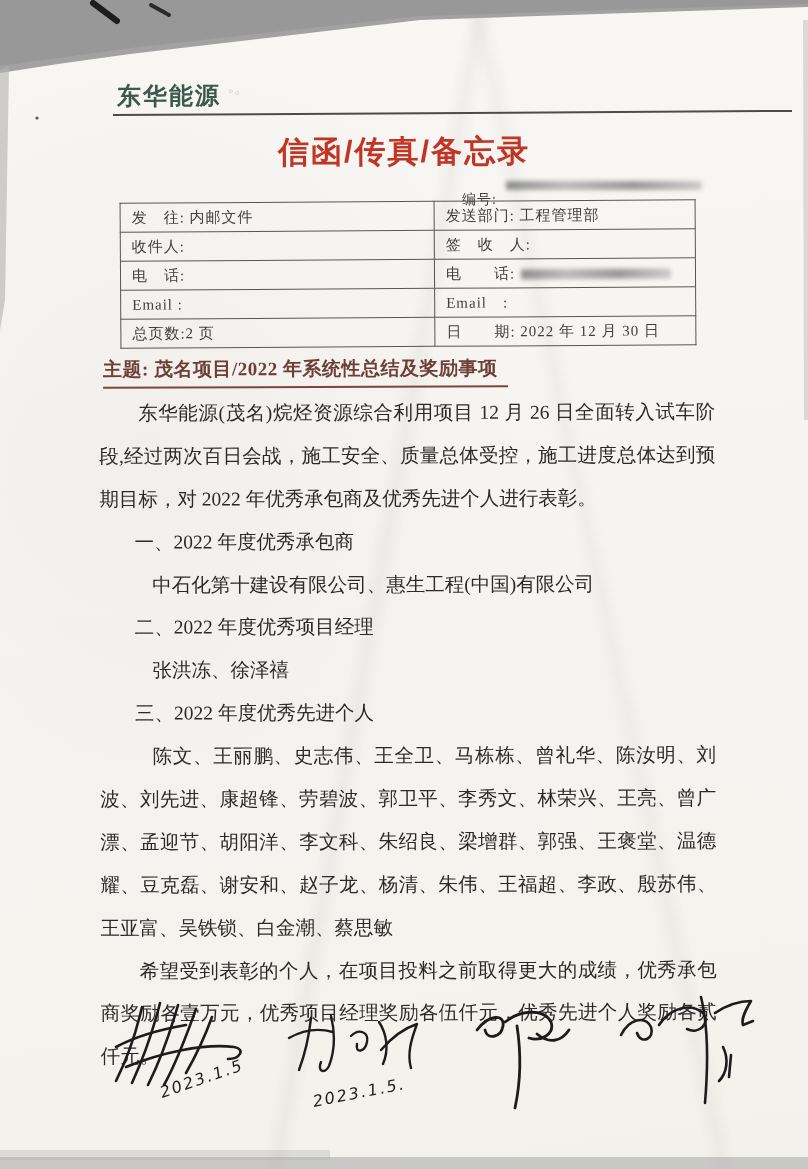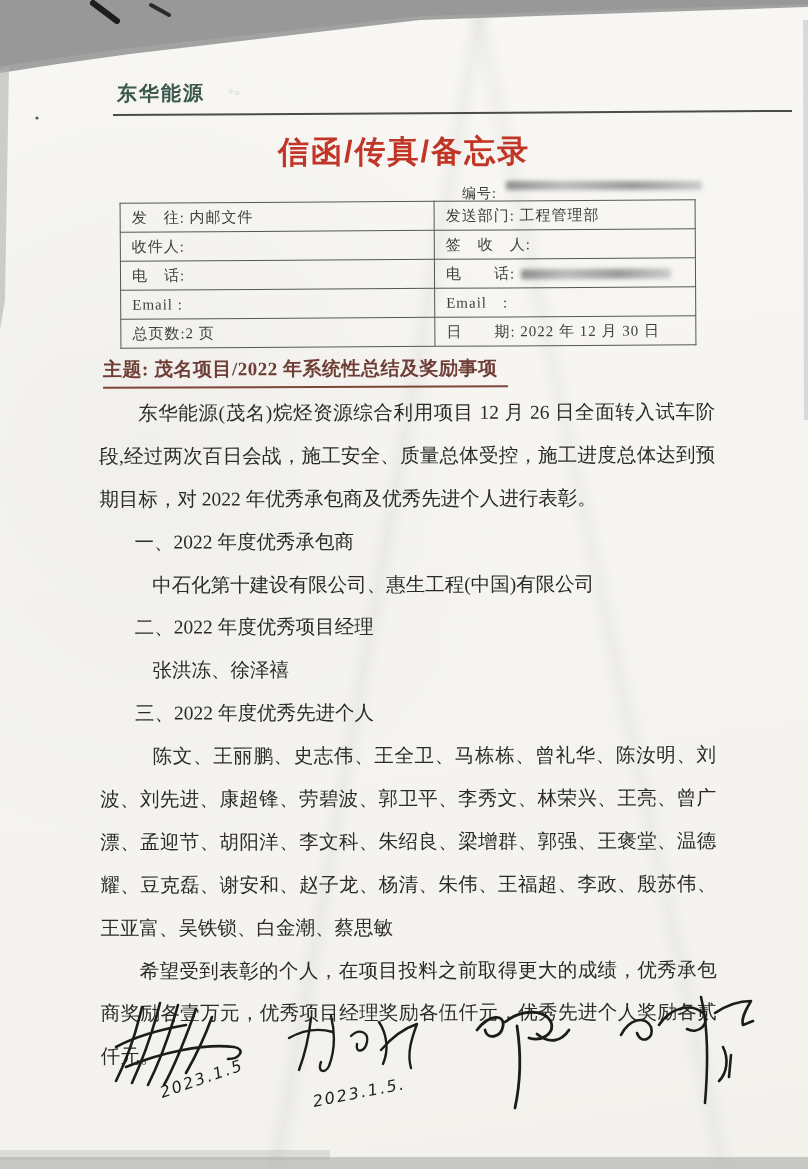--- a/index.html
+++ b/index.html
@@ -7,27 +7,27 @@
   .page{position:relative;width:808px;height:1169px;margin:0 auto;overflow:hidden;
     background-image:
       radial-gradient(ellipse at 18% 38%, rgba(0,0,0,0.025), transparent 42%),
       linear-gradient(100deg, transparent 46%, rgba(0,0,0,0.035) 47.5%, transparent 49%),
       linear-gradient(78deg, transparent 67%, rgba(0,0,0,0.03) 68.5%, transparent 70%),
       linear-gradient(172deg,#f8f7f3 0%,#f5f4f0 55%,#f2f1ec 100%);
     background-color:#f6f5f1;}
   .scan-overlay{position:absolute;left:0;top:0;width:808px;height:1169px;pointer-events:none;z-index:9;}
   
   .logo{position:absolute;left:117px;top:80px;font-family:"Liberation Sans","DejaVu Sans",sans-serif;
-    font-weight:700;font-size:20px;letter-spacing:2px;color:#3a584e;transform:rotate(-0.4deg);}
+    font-weight:700;font-size:24px;letter-spacing:2px;color:#3a584e;transform:rotate(-0.4deg);}
   .logo-ghost{position:absolute;left:228px;top:84px;color:#c6cdcb;font-size:15px;letter-spacing:1px;transform:rotate(12deg);}
   .header-rule{position:absolute;left:113px;top:112px;width:679px;height:2px;background:#4c4c4c;transform:rotate(-0.35deg);}
   .doc-title{position:absolute;left:0;top:131px;width:808px;text-align:center;
     font-family:"Liberation Sans","DejaVu Sans",sans-serif;font-weight:700;font-size:31px;
     letter-spacing:2px;color:#c13527;transform:rotate(-0.3deg);}
-  .doc-no{position:absolute;left:462px;top:185px;font-size:14px;color:#3d3d3d;letter-spacing:1px;}
+  .doc-no{position:absolute;left:462px;top:191px;font-size:14px;color:#3d3d3d;letter-spacing:1px;}
   .redact{display:inline-block;background:linear-gradient(90deg,#8f8f8f,#bcbcbc 30%,#9a9a9a 65%,#cccccc);
     filter:blur(2px);border-radius:2px;vertical-align:middle;}
   .redact.no{position:absolute;left:506px;top:181px;width:196px;height:9px;}
   .redact.phone{width:150px;height:10px;margin-left:6px;}
   
   .info-table{position:absolute;left:120px;top:201px;width:576px;border-collapse:collapse;
     transform:rotate(-0.35deg);}
   .info-table td{border:1.4px solid #565656;font-size:15px;font-weight:500;color:#3e3e3e;
     padding:4px 6px 4px 11px;letter-spacing:1px;white-space:nowrap;}
   .info-table td.lcol{width:296px;}

